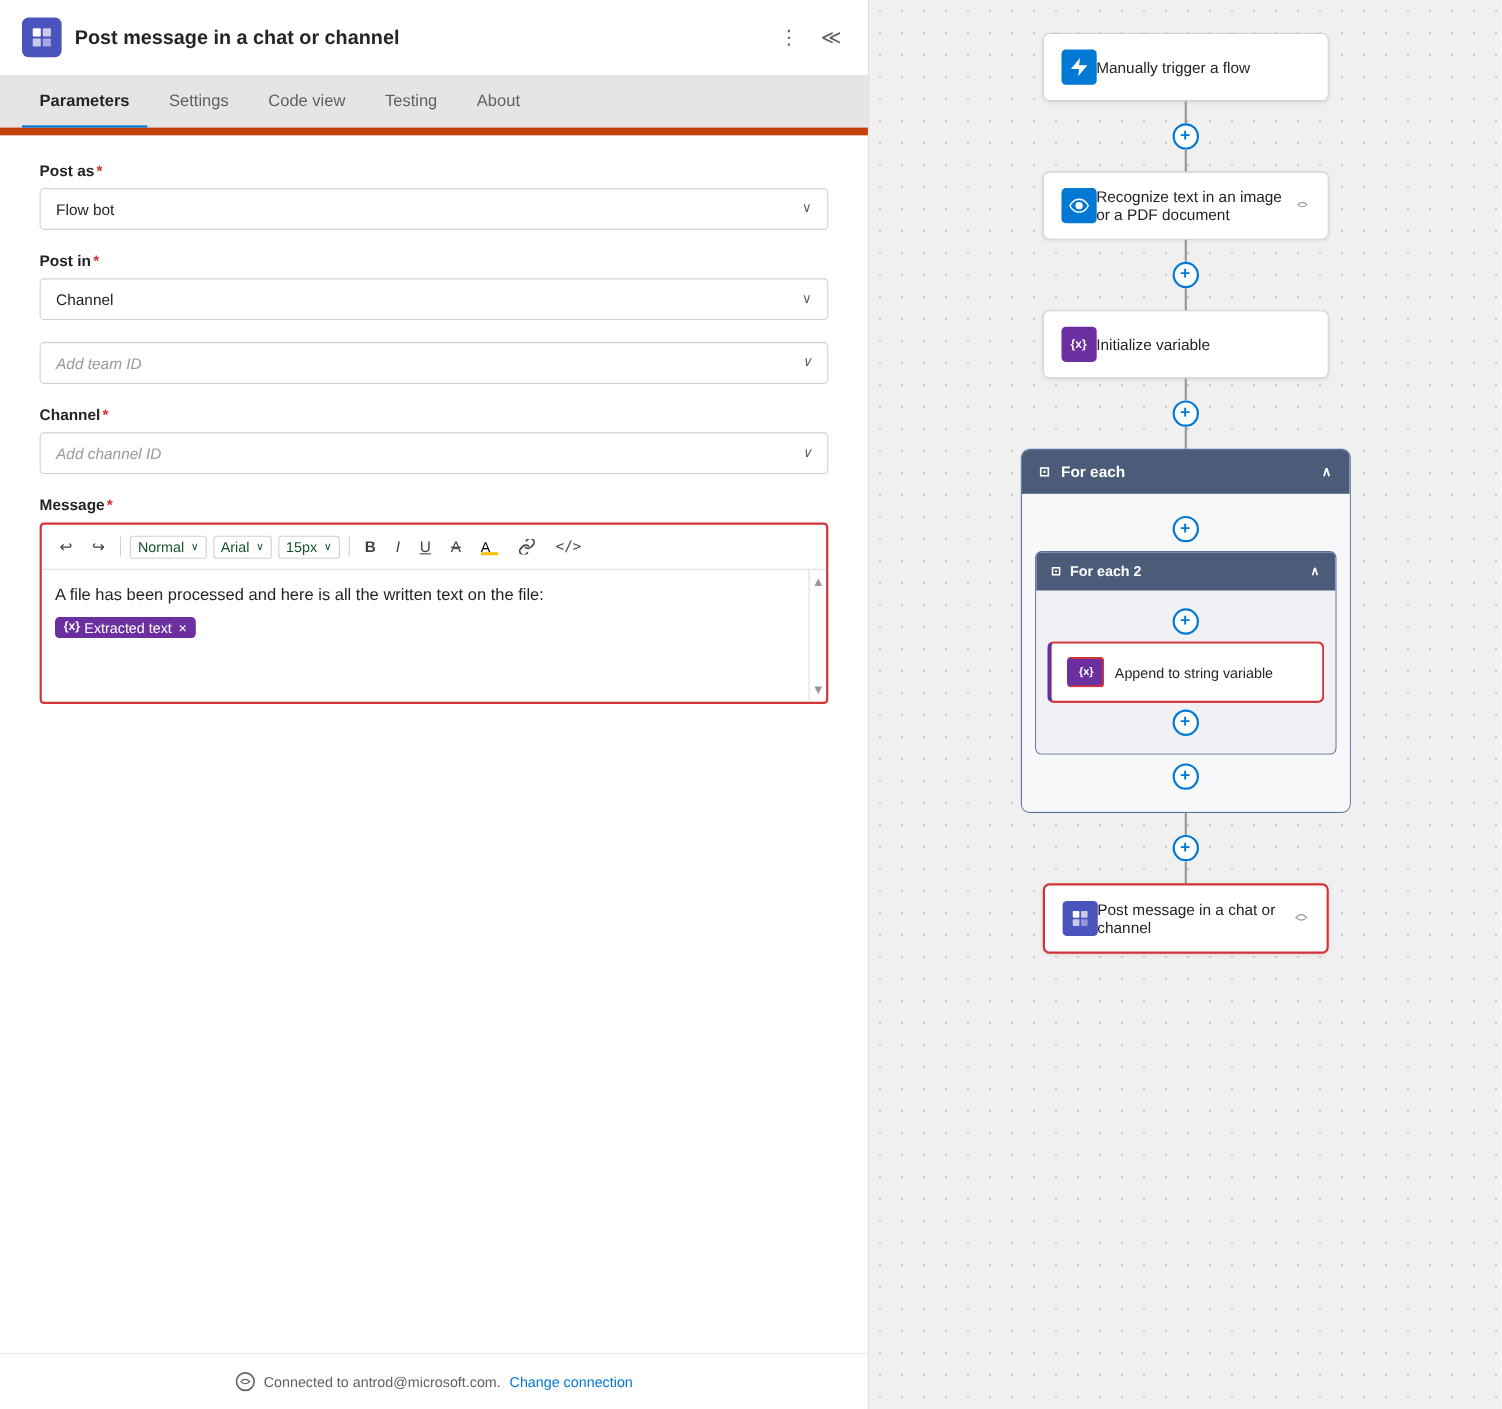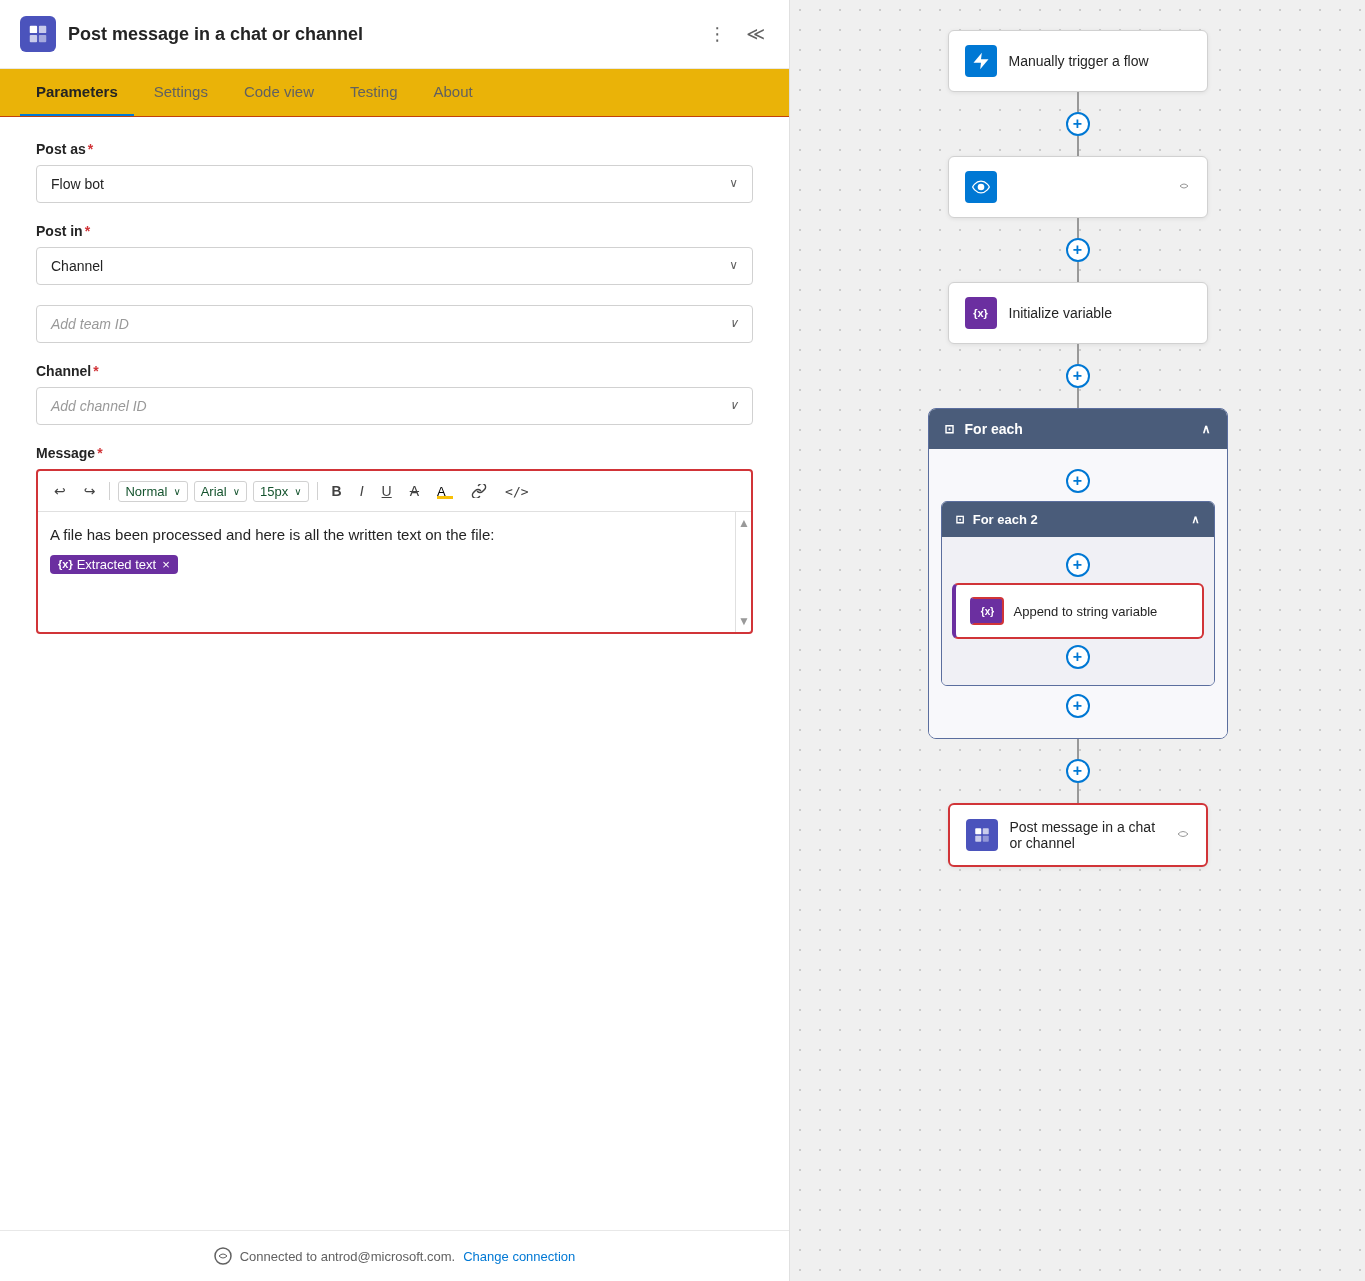--- a/index.html
+++ b/index.html
@@ -56,22 +56,22 @@
       font-size: 18px;
       padding: 4px;
       display: flex;
       align-items: center;
     }
 
     
     .tabs {
       display: flex;
       padding: 0 20px;
-      border-bottom: 1px solid #c2410c;
-      background: #eab308;
+      border-bottom: 7px solid #c2410c;
+      background: #e5e5e5;
     }
 
     .tab {
       padding: 14px 16px;
       font-size: 15px;
       color: #616161;
       cursor: pointer;
       border-bottom: 2px solid transparent;
       margin-right: 4px;
       font-weight: 400;
@@ -264,21 +264,20 @@
     }
 
     .flow-node {
       background: #fff;
       border: 1px solid #d1d1d1;
       border-radius: 6px;
       padding: 14px 16px;
       width: 260px;
       display: flex;
       align-items: center;
-      gap: 12px;
       font-size: 14px;
       color: #242424;
       font-weight: 500;
       cursor: pointer;
       box-shadow: 0 1px 4px rgba(0,0,0,0.08);
     }
 
     .flow-node.selected {
       border: 2px solid #d13438;
     }
@@ -581,20 +580,21 @@
       <div class="connector-line"></div>
     </div>
 
     <div class="flow-node">
       <div class="node-icon blue">
         <svg width="20" height="20" viewBox="0 0 24 24" fill="white">
             <circle cx="12" cy="12" r="4"></circle>
             <path d="M2 12C2 12 5 5 12 5s10 7 10 7-3 7-10 7S2 12 2 12z" stroke="white" stroke-width="1.5" fill="none"></path>
           </svg>
       </div>
+      <span>Recognize text in an image or a PDF document</span>
       <span class="node-link-icon">
         <svg width="14" height="14" viewBox="0 0 14 14">
             <path d="M3 7 Q7 3 11 7 Q7 11 3 7Z" stroke="#999" stroke-width="1" fill="none"></path>
           </svg>
       </span>
     </div>
 
     <div class="connector">
       <div class="connector-line"></div>
       <div class="connector-btn">+</div>

